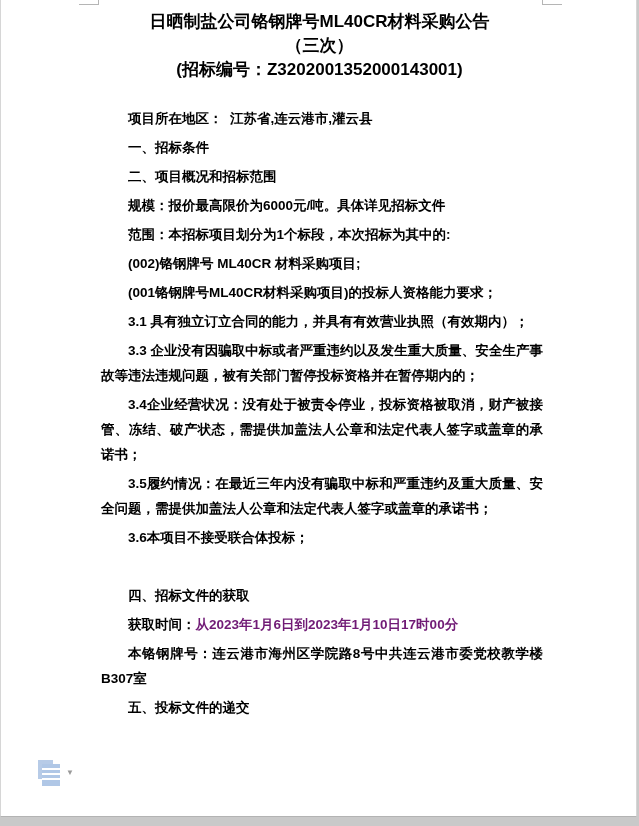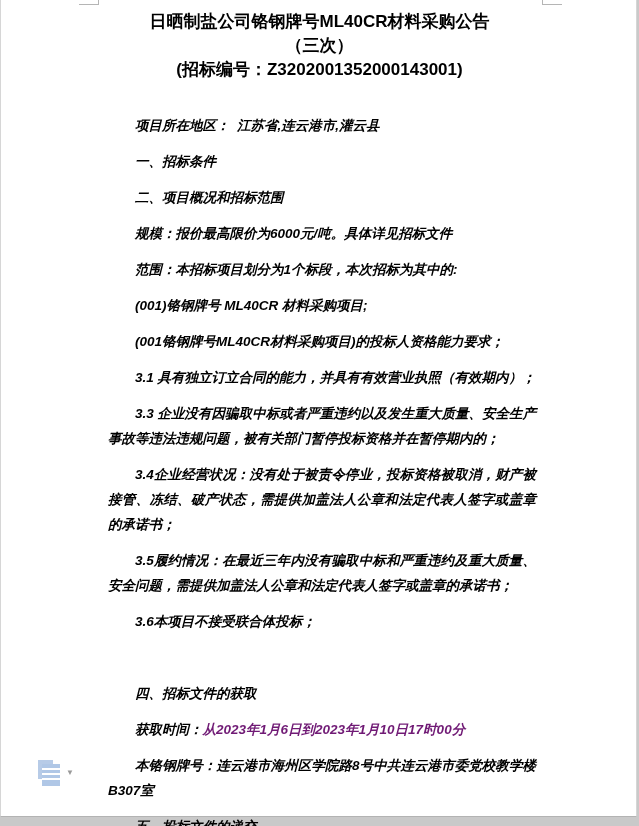--- a/index.html
+++ b/index.html
@@ -26,21 +26,21 @@
     position:absolute; top:10px; left:0; width:637px;
     text-align:center; color:#000;
     font-weight:bold; font-size:17px; line-height:24px;
   }
   .doc-body {
     position:absolute; top:102px; left:96px; width:450px;
     color:#000; font-weight:bold;
     font-size:13.5px; line-height:25px;
     text-align:justify;
   }
-  .para { margin:11px; text-indent:2em; white-space:pre-wrap;font-style:italic; }
+  .para { margin:4px; text-indent:2em; white-space:pre-wrap; }
   .spacer-line { height:25px; }
   .red { color:#701a75; }
 
   
   .paste-widget { position:absolute; left:36px; top:760px; width:40px; height:30px; }
   .paste-icon { position:absolute; left:0; top:0; width:24px; height:27px; cursor:pointer; }
   .paste-icon .sheet-back {
     position:absolute; left:1px; top:0; width:15px; height:19px;
     background:#b7cbe7;
   }
@@ -73,21 +73,21 @@
     <div>（三次）</div>
     <div>(招标编号：Z3202001352000143001)</div>
   </div>
 
   <div class="doc-body">
     <p class="para">项目所在地区：  江苏省,连云港市,灌云县</p>
     <p class="para">一、招标条件</p>
     <p class="para">二、项目概况和招标范围</p>
     <p class="para">规模：报价最高限价为6000元/吨。具体详见招标文件</p>
     <p class="para">范围：本招标项目划分为1个标段，本次招标为其中的:</p>
-    <p class="para">(001)铬钢牌号 ML40CR 材料采购项目;</p>
+    <p class="para">(002)铬钢牌号 ML40CR 材料采购项目;</p>
     <p class="para">(001铬钢牌号ML40CR材料采购项目)的投标人资格能力要求；</p>
     <p class="para">3.1 具有独立订立合同的能力，并具有有效营业执照（有效期内）；</p>
     <p class="para">3.3 企业没有因骗取中标或者严重违约以及发生重大质量、安全生产事故等违法违规问题，被有关部门暂停投标资格并在暂停期内的；</p>
     <p class="para">3.4企业经营状况：没有处于被责令停业，投标资格被取消，财产被接管、冻结、破产状态，需提供加盖法人公章和法定代表人签字或盖章的承诺书；</p>
     <p class="para">3.5履约情况：在最近三年内没有骗取中标和严重违约及重大质量、安全问题，需提供加盖法人公章和法定代表人签字或盖章的承诺书；</p>
     <p class="para">3.6本项目不接受联合体投标；</p>
     <div class="spacer-line"></div>
     <p class="para">四、招标文件的获取</p>
     <p class="para"><span>获取时间：</span><span class="red">从2023年1月6日到2023年1月10日17时00分</span></p>
     <p class="para">本铬钢牌号：连云港市海州区学院路8号中共连云港市委党校教学楼B307室</p>

